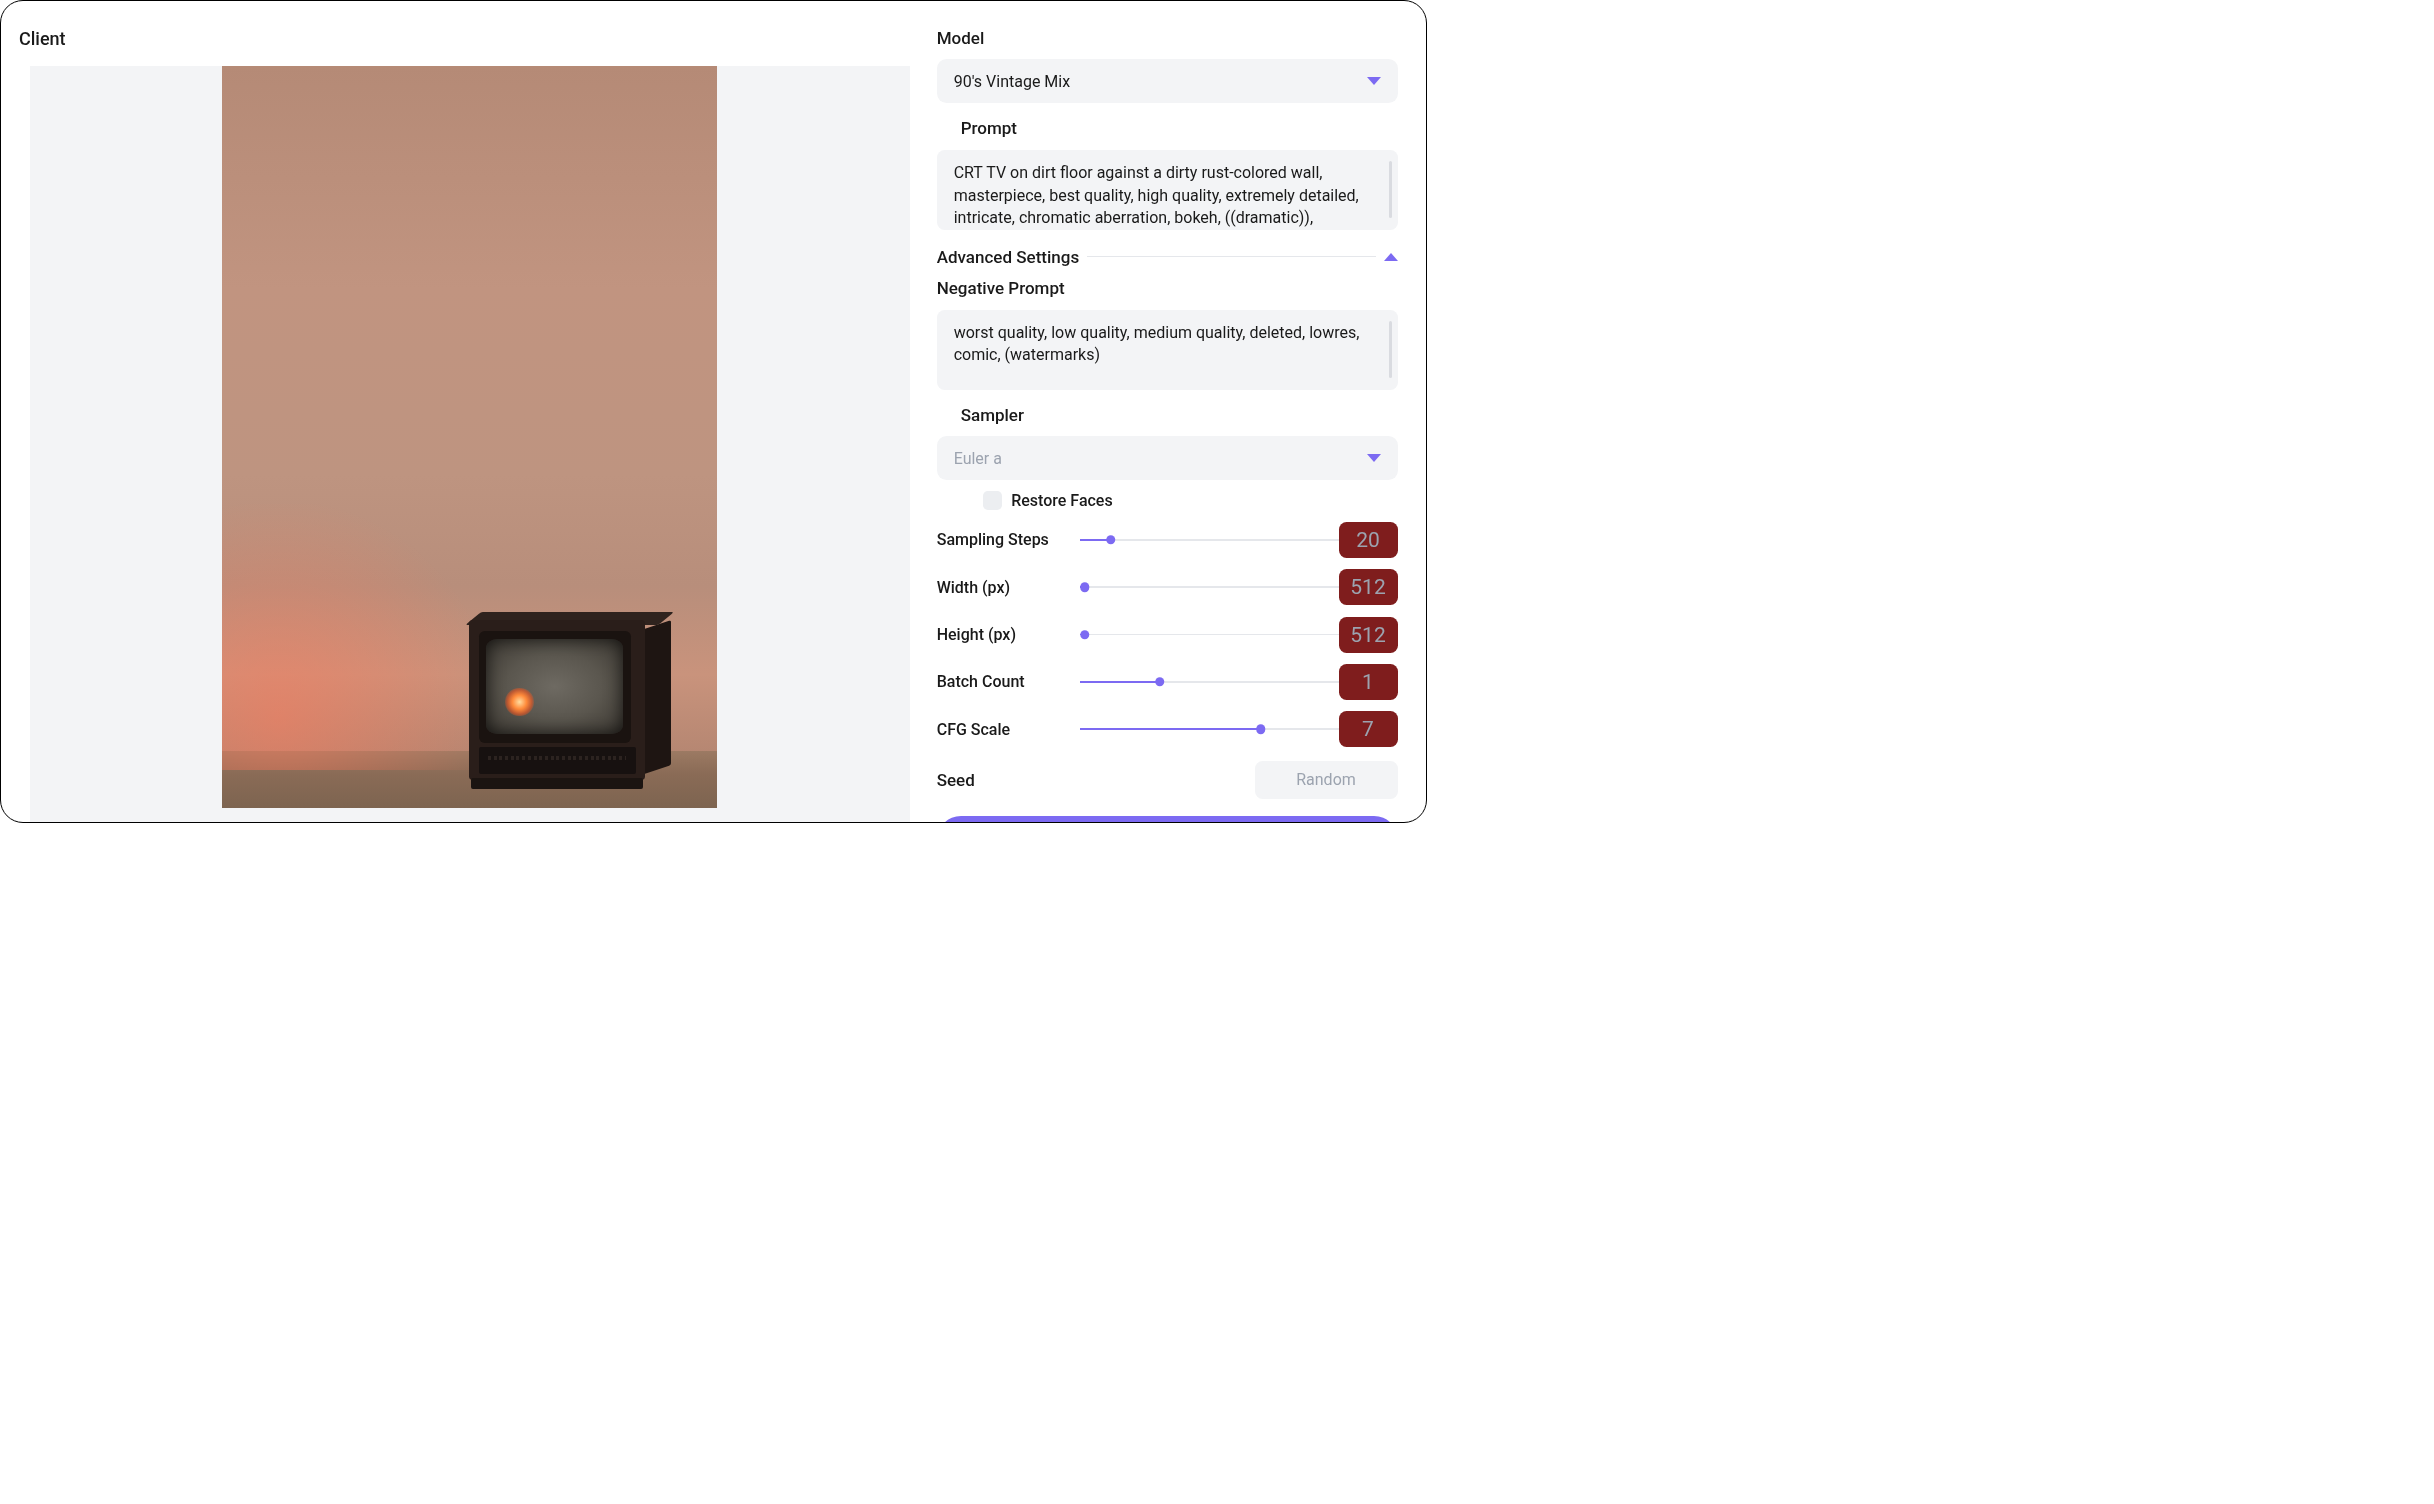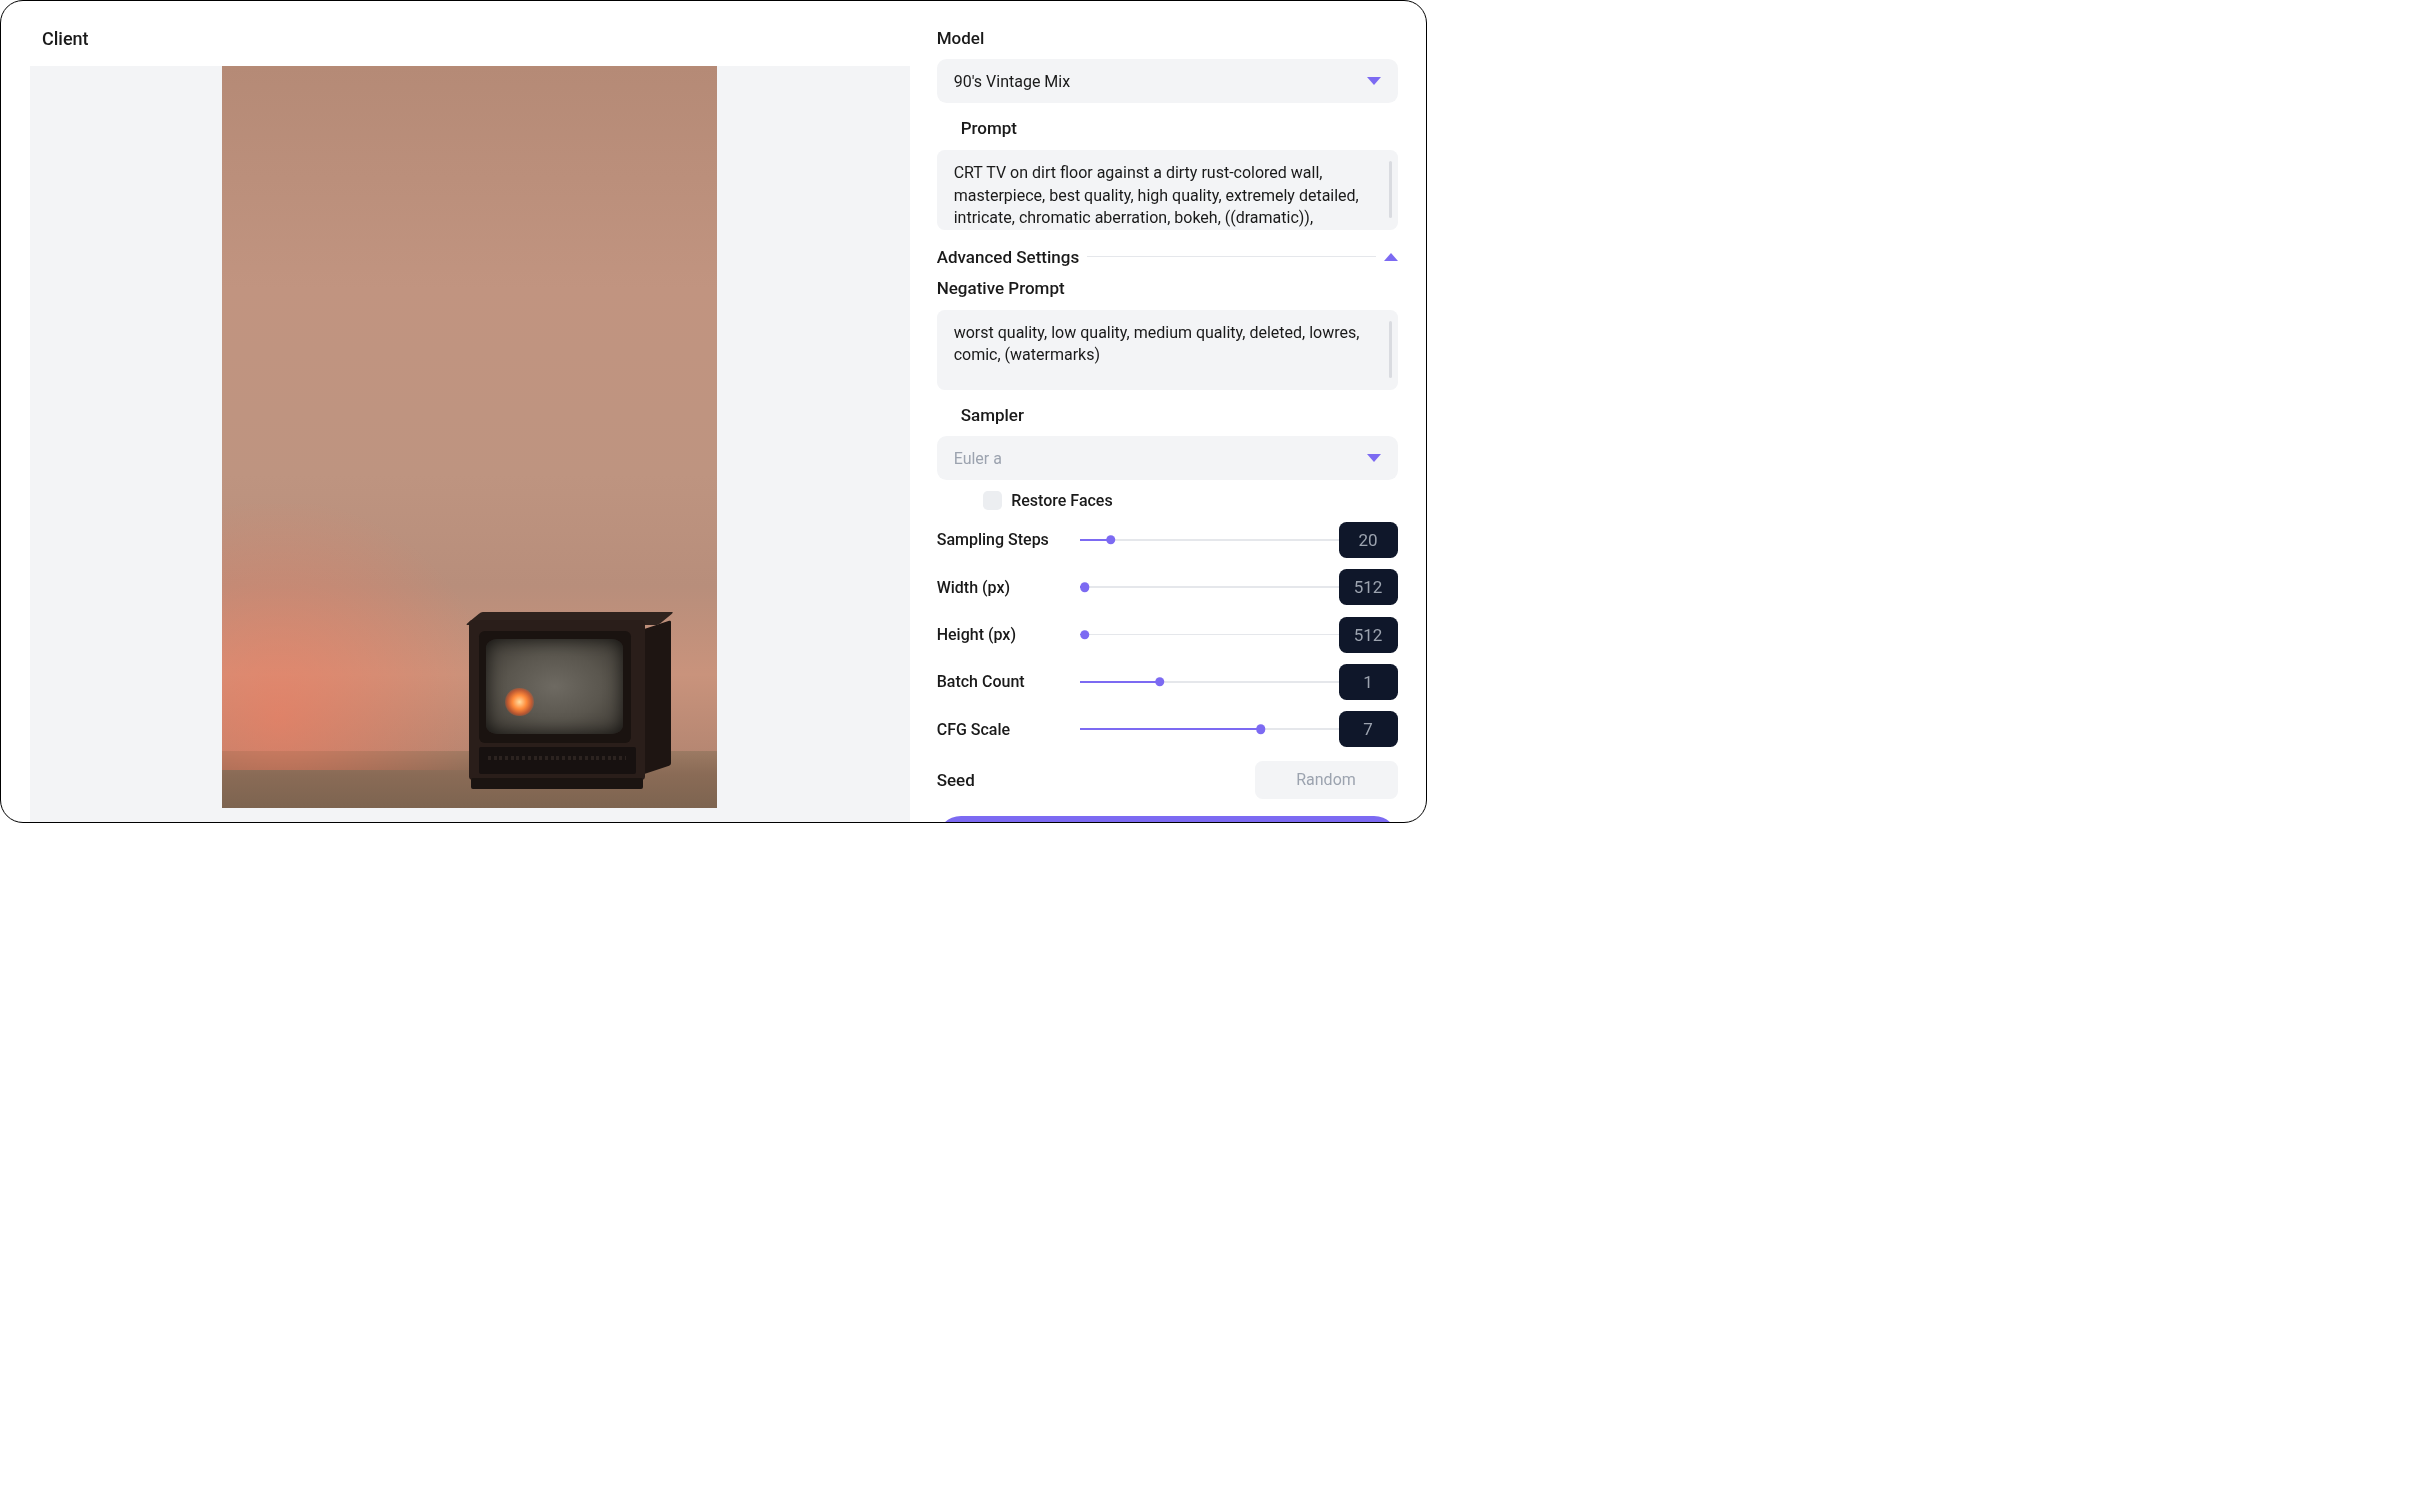--- a/index.html
+++ b/index.html
@@ -19,23 +19,22 @@
     }
     .left-panel {
       flex: 1;
       padding: 27px 0 0 0;
       display: flex;
       flex-direction: column;
     }
     .left-title {
       font-size: 18px;
       font-weight: 500;
-      padding-left: 24px;
+      padding-left: 18px;
       margin-bottom: 17px;
-      margin-left: 17px;
     }
     .image-area {
       flex: 1;
       background: #f3f4f6;
       display: flex;
       justify-content: center;
       align-items: flex-start;
       overflow: hidden;
       margin: 0 21px 0 28.5px;
     }
@@ -243,26 +242,26 @@
       position: absolute;
       top: 50%;
       width: 9.5px; height: 9.5px;
       background: #7c6af2;
       border-radius: 50%;
       transform: translate(-50%, -50%);
     }
     .slider-value {
       width: 59px;
       height: 36px;
-      background: #0f172a;
+      background: #7f1d1d;
       border-radius: 7.6px;
       display: flex;
       align-items: center;
       justify-content: center;
-      font-size: 17px;
+      font-size: 21px;
       color: #9ca3af;
     }
     .seed-row {
       display: flex;
       align-items: center;
       justify-content: space-between;
       margin-top: 1.9px;
     }
     .seed-input {
       width: 143px;

